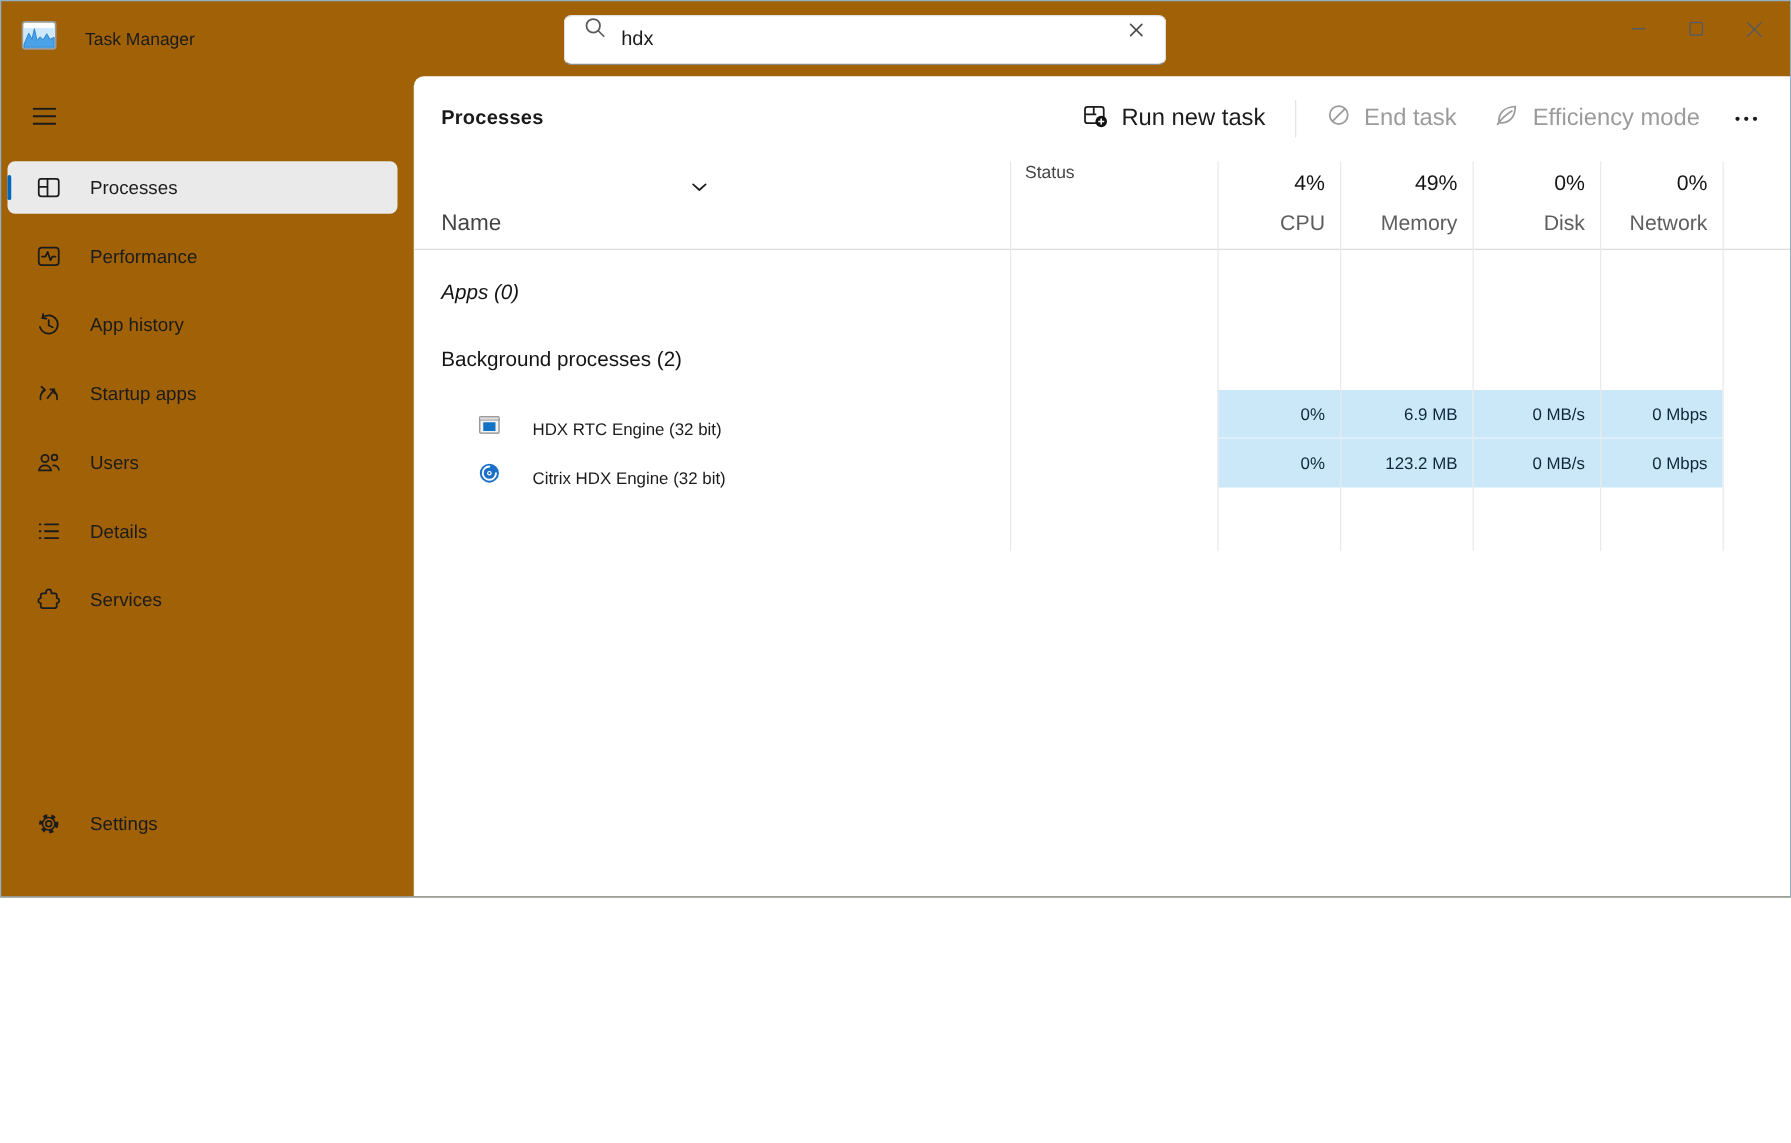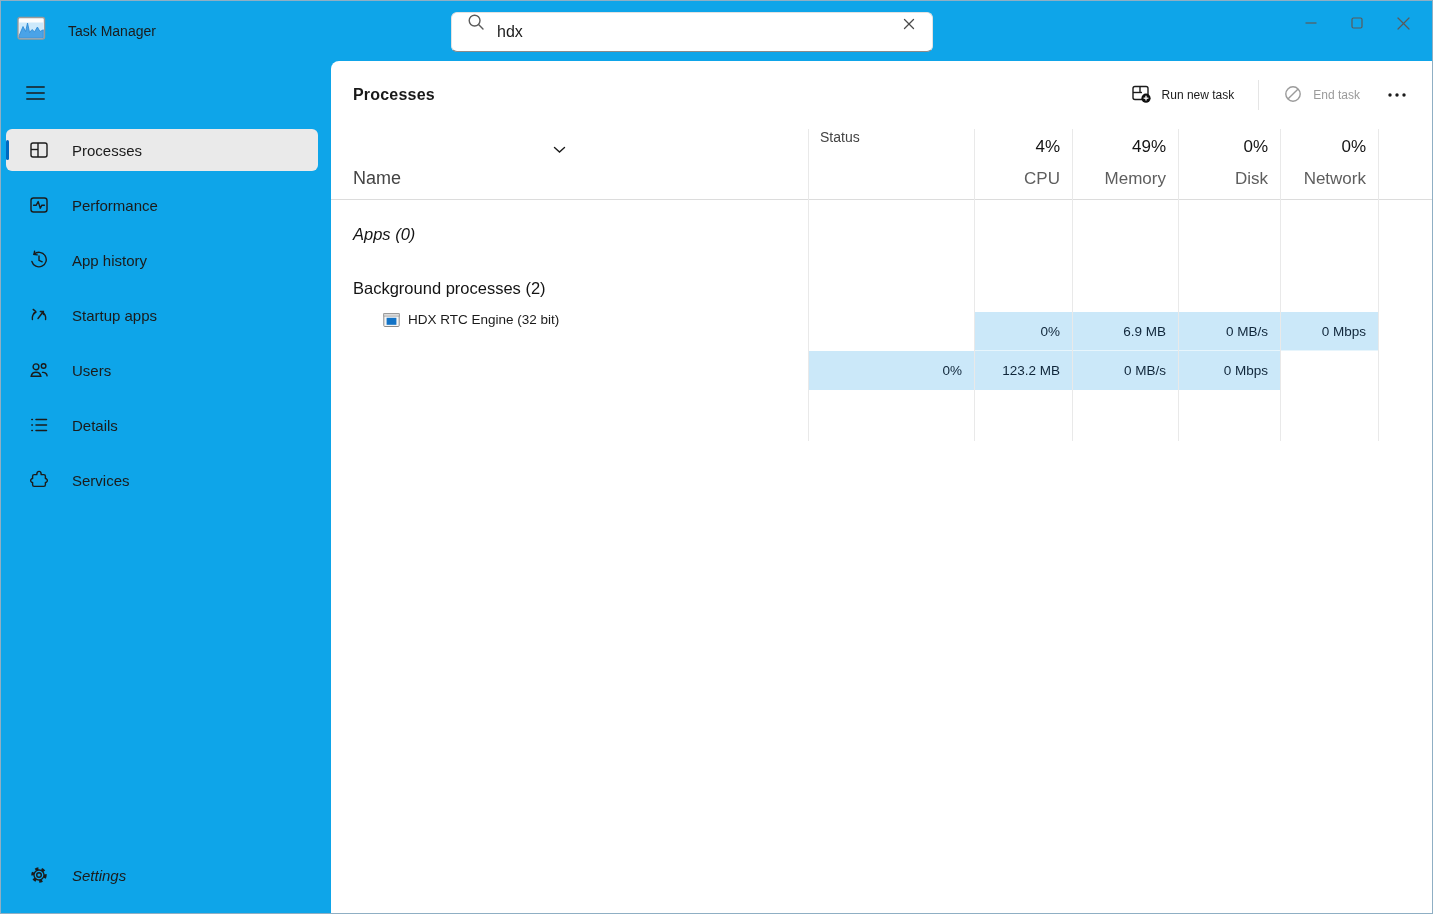--- a/index.html
+++ b/index.html
@@ -1,19 +1,19 @@
 <!DOCTYPE html>
 <html><head>
 <meta charset="utf-8">
 <style>
   * { margin:0; padding:0; box-sizing:border-box; }
   html,body { width:1433px; height:914px; font-family:"Liberation Sans", sans-serif; }
   .window {
-    position:relative; width:1433px; height:914px;
-    background:#0ea5e9; border:1px solid #8fafc4; overflow:hidden;
+    position:relative; width:1433px; height:718px;
+    background:#a16207; border:1px solid #8fafc4; overflow:hidden;
     color:#191919;
   }
 
   
   .titlebar { position:absolute; left:0; top:0; width:100%; height:60px; }
   .app-identity { position:absolute; left:16px; top:15px; display:flex; align-items:center; gap:22px; }
   .app-title { font-size:14px; color:#1b1b1b; }
   .searchbox {
     position:absolute; left:450px; top:11px; width:482px; height:40px;
     background:#fff; border:1px solid #e2e2e2; border-bottom:1px solid #8b8b8b;
@@ -34,33 +34,33 @@
   .nav-item {
     position:relative; height:42px; margin-bottom:13px; display:flex; align-items:center;
     gap:23px; padding-left:23px; border-radius:6px; cursor:pointer; font-size:15px; color:#1b1b1b;
   }
   .nav-item.selected { background:#eaeaea; }
   .nav-item.selected::before {
     content:""; position:absolute; left:0; top:11px; width:3px; height:20px;
     border-radius:2px; background:var(--accent,#0067c0);
   }
   .nav-icon { width:20px; height:20px; flex:0 0 auto; display:flex; }
-  .settings-item { position:absolute; left:5px; right:13px; bottom:4px;font-style:italic; }
+  .settings-item { position:absolute; left:5px; right:13px; bottom:24px; }
 
   
   .panel {
     position:absolute; left:330px; top:60px; right:0; bottom:0;
     background:#fff; border-top-left-radius:8px;
   }
   .toolbar { position:absolute; left:0; top:0; right:0; height:68px; display:flex; align-items:center; }
   .panel-title { font-size:16px; font-weight:700; padding-left:22px; letter-spacing:.2px; }
   .toolbar-actions { margin-left:auto; display:flex; align-items:center; gap:6px; padding-right:16px; }
   .tool-btn {
     display:flex; align-items:center; gap:10px; border:none; background:transparent;
-    font-size:12px; padding:9px 12px; border-radius:5px; cursor:pointer;
+    font-size:19px; padding:9px 12px; border-radius:5px; cursor:pointer;
     color:#1b1b1b; font-family:"Liberation Sans", sans-serif;
   }
   .tool-btn.disabled { color:#9b9b9b; }
   .tool-divider { width:1px; height:30px; background:#e5e5e5; margin:0 6px; }
   .more-btn { padding:9px 10px; }
 
   
   .table { position:absolute; left:0; right:0; top:68px; height:312px; }
   .grid-row { display:grid; grid-template-columns:477px 166px 98px 106px 102px 98px auto; }
   .thead { height:70px; }
@@ -72,21 +72,21 @@
   .th-num .val { font-size:17px; color:#141414; }
   .th-num .lbl { font-size:17px; color:#5e5e5e; }
 
   .section-row { height:42px; display:flex; align-items:center; padding-left:22px; font-size:16.5px; color:#141414; cursor:pointer; }
   .section-apps { margin-top:14px;font-style:italic; }
   .section-bg   { margin-top:12px; }
   .section-win  { margin-top:8px; }
 
   .proc-row { height:39px; cursor:pointer; }
   .proc-row.first { margin-top:3px; }
-  .cell-name { display:flex; align-items:flex-start; gap:8px; padding-left:52px; font-size:13.5px; color:#1b1b1b; }
+  .cell-name { display:flex; align-items:flex-end; gap:26px; padding-left:52px; font-size:13.5px; color:#1b1b1b; }
   .cell-num { display:flex; align-items:center; justify-content:flex-end; padding-right:12px; font-size:13.5px; color:#10263a; }
   .hl { background:var(--hl,#cbe8f9); }
   .proc-row.first .hl { border-bottom:1px solid rgba(255,255,255,.55); }
 
   .v-line { position:absolute; top:0; width:1px; height:312px; background:#e9e9e9; pointer-events:none; }
   .h-line { position:absolute; left:0; right:0; top:70px; height:1px; background:#dcdcdc; pointer-events:none; }
 </style>
 </head>
 <body>
 
@@ -267,20 +267,29 @@
         <button class="tool-btn disabled">
           <span>
             <svg width="20" height="20" viewBox="0 0 20 20" fill="none" stroke="#9b9b9b" stroke-width="1.4">
               <circle cx="10" cy="10" r="7.2"></circle>
                 <line x1="4.9" y1="15.1" x2="15.1" y2="4.9"></line>
             </svg>
           </span>
           <span>End task</span>
         </button>
 
+        <button class="tool-btn disabled">
+          <span>
+            <svg width="21" height="20" viewBox="0 0 21 20" fill="none" stroke="#9b9b9b" stroke-width="1.4" stroke-linecap="round" stroke-linejoin="round">
+              <path d="M4.2 15.8 C3.6 8.5 8.5 3.6 17.2 3.2 C17.2 11.8 12.4 16.6 5 16.2 Z"></path>
+              <path d="M3 17.5 C6.5 12.5 10 9.5 14.5 6.8"></path>
+            </svg>
+          </span>
+          <span>Efficiency mode</span>
+        </button>
 
         <button class="tool-btn more-btn">
           <svg width="18" height="4" viewBox="0 0 18 4" fill="#1b1b1b">
             <circle cx="2" cy="2" r="1.7"></circle>
               <circle cx="9" cy="2" r="1.7"></circle>
               <circle cx="16" cy="2" r="1.7"></circle>
           </svg>
         </button>
       </div>
     </div>
@@ -339,20 +348,31 @@
         </div>
         <div></div>
         <div class="cell-num hl">0%</div>
         <div class="cell-num hl">6.9 MB</div>
         <div class="cell-num hl">0 MB/s</div>
         <div class="cell-num hl">0 Mbps</div>
         <div></div>
       </div>
 
       <div class="grid-row proc-row">
+        <div class="cell-name">
+          <span>
+            <svg width="17" height="17" viewBox="0 0 17 17">
+              <circle cx="8.5" cy="8.5" r="7.6" fill="#1a70c8"></circle>
+              <path d="M8.5 3.2 a5.3 5.3 0 1 0 5.3 5.3" fill="none" stroke="#fff" stroke-width="1.5" stroke-linecap="round"></path>
+              <circle cx="8.5" cy="8.5" r="1.8" fill="#fff"></circle>
+              <circle cx="8.5" cy="8.5" r="0.9" fill="#1a70c8"></circle>
+            </svg>
+          </span>
+          <span>Citrix HDX Engine (32 bit)</span>
+        </div>
         <div></div>
         <div class="cell-num hl">0%</div>
         <div class="cell-num hl">123.2 MB</div>
         <div class="cell-num hl">0 MB/s</div>
         <div class="cell-num hl">0 Mbps</div>
         <div></div>
       </div>
 
 
       <div class="h-line"></div>

